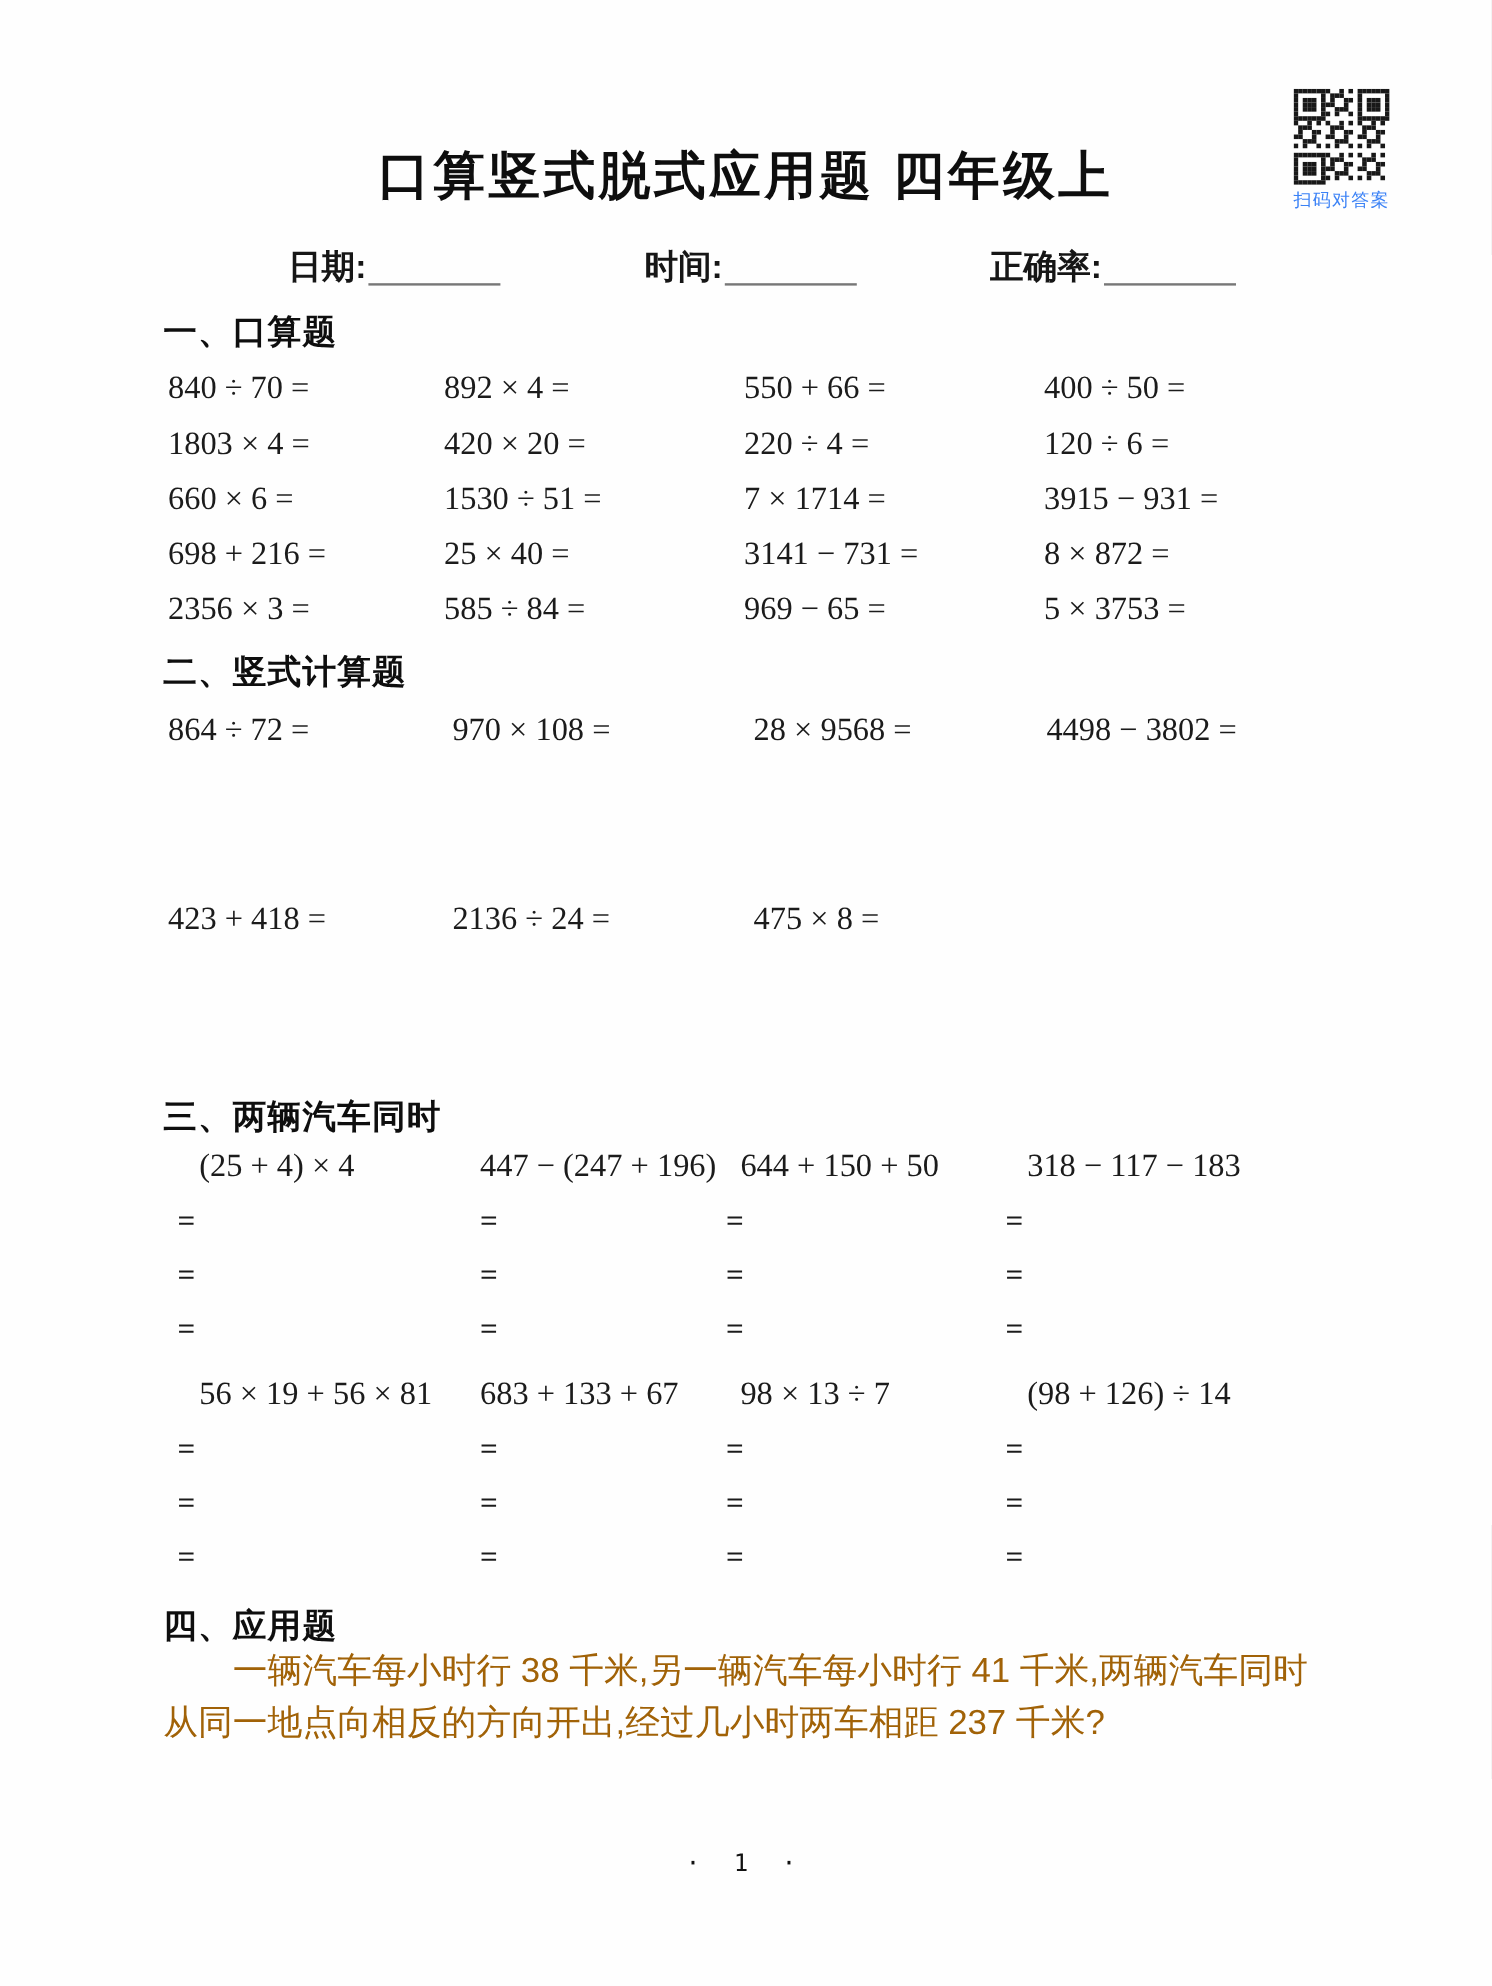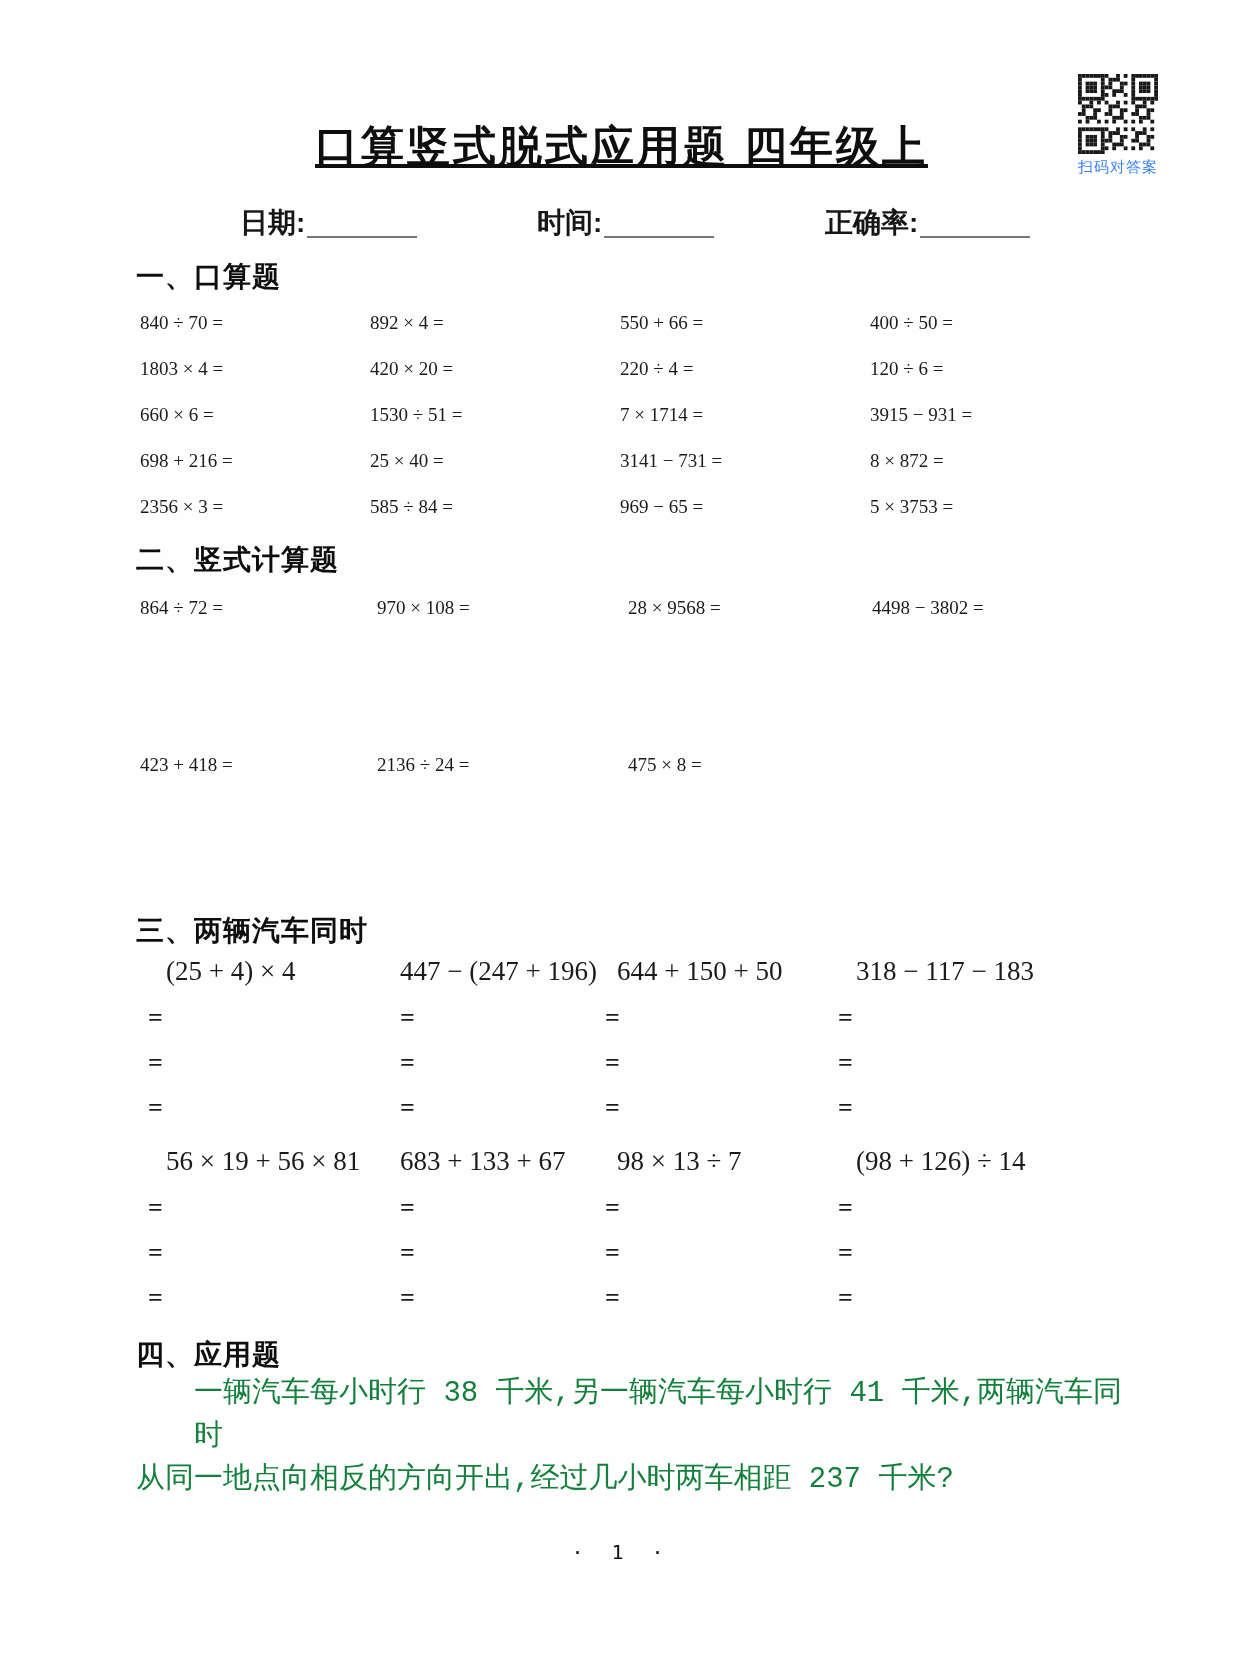--- a/index.html
+++ b/index.html
@@ -4,21 +4,21 @@
 <style>
   html,body{margin:0;padding:0;background:#e8e8e8;}
   .page{
     position:relative;width:1243px;height:1655px;background:#fefefe;
     font-family:"Liberation Sans","DejaVu Sans",sans-serif;color:#161616;
     overflow:hidden;margin:0 auto;
   }
   
   .title{
     position:absolute;top:118px;left:0;width:1243px;text-align:center;
-    font-size:43px;font-weight:700;letter-spacing:3px;color:#0e0e0e;text-decoration:underline;
+    font-size:43px;font-weight:700;letter-spacing:3px;color:#0e0e0e;
   }
   .qr{position:absolute;left:1076px;top:74px;width:84px;text-align:center;}
   .qr-box{width:80px;height:80px;margin:0 auto;}
   .qr-caption{
     margin-top:4px;font-size:15px;letter-spacing:1px;white-space:nowrap;
     font-family:"Liberation Serif","DejaVu Serif",serif;color:#3b82f6;
   }
   .meta{position:absolute;top:204px;left:0;width:1235px;height:46px;margin-left:32px;}
   .meta-field{position:absolute;font-size:28px;font-weight:700;white-space:nowrap;}
   .meta-field .blank{
@@ -31,21 +31,21 @@
   
   .sec-header{
     position:absolute;left:136px;font-size:28px;font-weight:700;
     letter-spacing:1px;color:#0e0e0e;white-space:nowrap;
   }
   #h-s1{top:258px}
   #h-s2{top:541px}
   #h-s3{top:912px}
   #h-s4{top:1336px}
   
-  .math{font-family:"Liberation Serif","DejaVu Serif",serif;font-size:19px;color:#1b1b1b;white-space:nowrap;}
+  .math{font-family:"Liberation Serif","DejaVu Serif",serif;font-size:27px;color:#1b1b1b;white-space:nowrap;}
   .grid{position:absolute;display:grid;}
   #s1-grid{
     left:140px;top:300px;width:1070px;
     grid-template-columns:230px 250px 250px 1fr;
     grid-auto-rows:46px;align-items:center;
   }
   .s2-row{
     left:140px;width:1070px;height:46px;
     grid-template-columns:237px 251px 244px 1fr;align-items:center;
   }
@@ -60,22 +60,22 @@
   #st2{top:1138px}
   .st-cell{display:flex;flex-direction:column;}
   .st-expr{height:47px;line-height:47px;font-size:27px;}
   .st-cell:nth-child(1) .st-expr{padding-left:18px;}
   .st-cell:nth-child(3) .st-expr{padding-left:12px;}
   .st-cell:nth-child(4) .st-expr{padding-left:18px;}
   .st-eq{height:45px;line-height:45px;font-size:26px;font-weight:700;}
   
   .word{
     position:absolute;left:136px;top:1372px;width:1005px;
-    font-family:Liberation Mono, monospace;
-    font-size:29px;line-height:43px;color:#15803d;
+    font-family:Liberation Sans, sans-serif;
+    font-size:29px;line-height:43px;color:#a16207;
   }
   .word .indent{padding-left:58px;}
   
   .footer{
     position:absolute;top:1540px;left:0;width:1243px;text-align:center;
     font-family:"DejaVu Sans Mono","Liberation Mono",monospace;
     font-size:20px;letter-spacing:8px;color:#111;
   }
 </style>
 </head>

